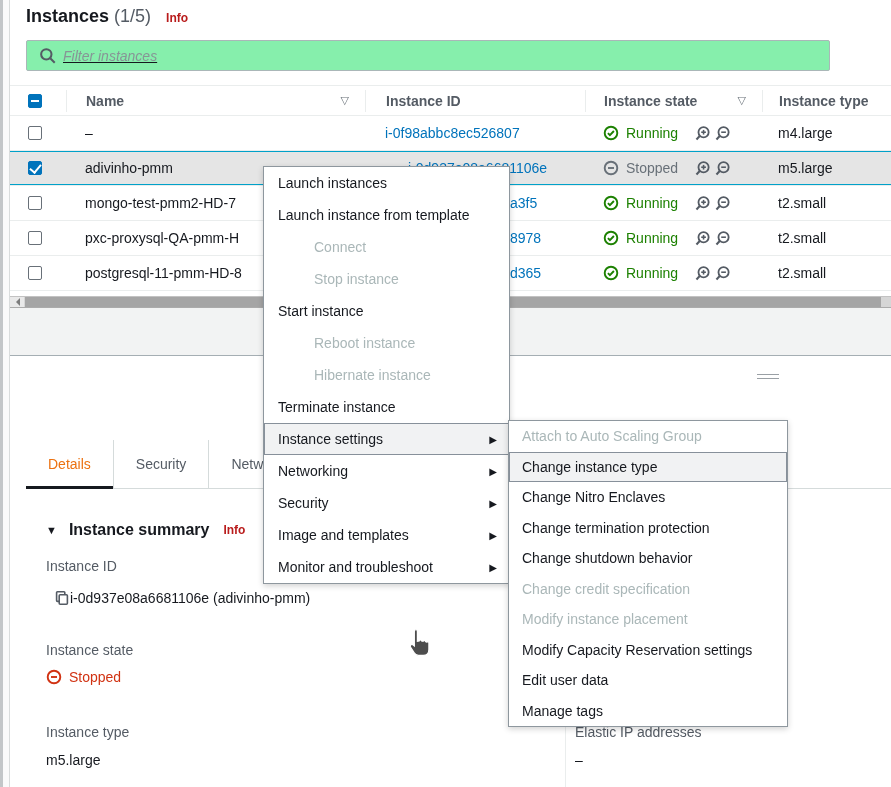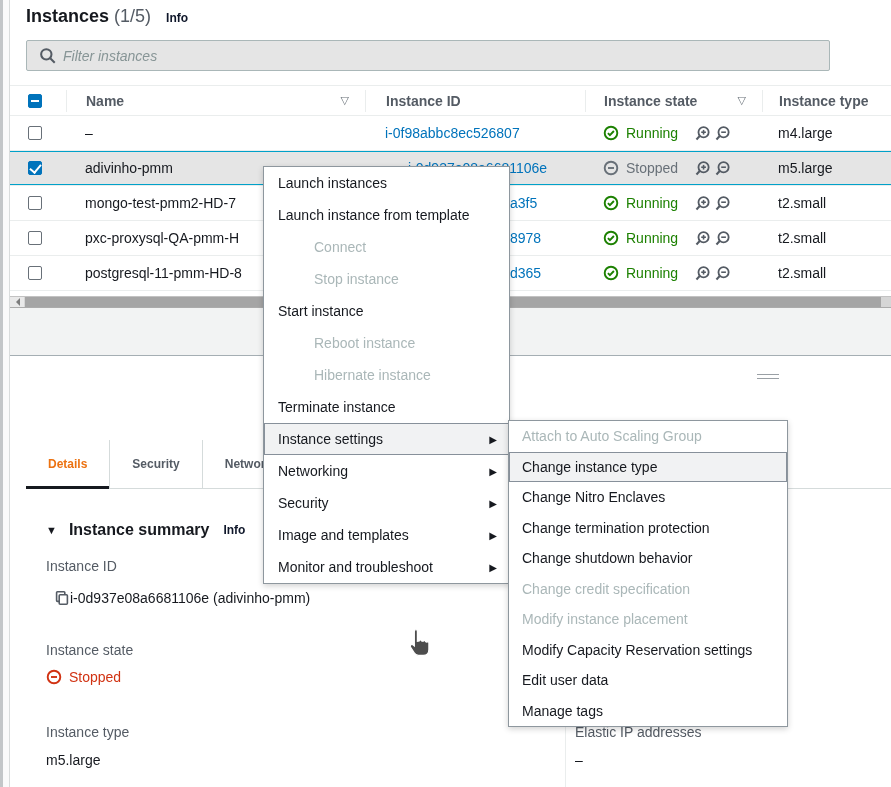--- a/index.html
+++ b/index.html
@@ -8,26 +8,26 @@
   #page { position:relative; width:891px; height:787px; background:#fff; }
 
   
   #gutter { position:absolute; left:0; top:0; width:10px; height:787px;
             background:#fafafa; border-right:1px solid #d9dcdc; border-left:3px solid #c3c6c8; }
 
   
   .page-title { position:absolute; left:26px; top:6px; font-size:18px; white-space:nowrap; }
   .page-title b { font-weight:700; color:#16191f; }
   .page-title .count { font-weight:400; color:#545b64; }
-  .info-link { color:#0f172a; font-size:12px; font-weight:700; margin-left:10px; cursor:pointer; }
+  .info-link { color:#b91c1c; font-size:12px; font-weight:700; margin-left:10px; cursor:pointer; }
 
   
   .search { position:absolute; left:26px; top:40px; width:804px; height:31px;
-            border:1px solid #aab7b8; border-radius:2px; background:#e5e5e5;
-            display:flex; align-items:center; padding:0 8px; }
+            border:1px solid #aab7b8; border-radius:2px; background:#86efac;
+            display:flex; align-items:center; padding:0 8px;text-decoration:underline; }
   .search svg { flex:0 0 auto; margin:0 6px 0 4px; color:#545b64; }
   .search input { border:none; outline:none; flex:1; font-size:14px; font-style:italic; color:#687078;
                   font-family:"Liberation Sans", sans-serif; background:transparent; }
   .search input::placeholder { color:#879596; font-style:italic; }
 
   
   .table { position:absolute; left:10px; top:85px; width:881px; }
   .trow { display:grid; grid-template-columns:56px 299px 220px 177px 1fr; align-items:center; }
   .thead { height:31px; border-top:1px solid #eaeded; border-bottom:1px solid #eaeded;
            font-weight:700; color:#545b64; font-size:14px; }
@@ -75,21 +75,21 @@
   .band { position:absolute; left:10px; top:308px; width:881px; height:48px; background:#f2f3f3;
           border-bottom:1px solid #a5aeb3; }
   .details { position:absolute; left:10px; top:356px; width:881px; height:431px; background:#fff; }
   .resize-handle { position:absolute; left:745px; top:15px; width:26px; height:10px; cursor:row-resize; }
   .resize-handle::before, .resize-handle::after { content:""; display:block; height:1px; background:#9aa0a5; margin:3px 2px; }
 
   .panel-title { position:absolute; left:16px; top:46px; font-size:16px; font-weight:700; white-space:nowrap; }
 
   .tabs { position:absolute; left:16px; top:84px; right:0; height:49px; border-bottom:1px solid #d5dbdb;
           display:flex; align-items:stretch; }
-  .tab { position:relative; padding:0 22px; display:flex; align-items:center; font-size:12px; font-weight:700;
+  .tab { position:relative; padding:0 22px; display:flex; align-items:center; font-size:14px; font-weight:400;
          color:#545b64; cursor:pointer; white-space:nowrap; }
   .tab.active { color:#ec7211; }
   .tab.active::after { content:""; position:absolute; left:0; right:0; bottom:-1px; height:3px; background:#16191f; }
   .tab + .tab { border-left:1px solid #d5dbdb; }
 
   .section-head { position:absolute; left:36px; top:165px; display:flex; align-items:center; gap:12px; }
   .collapse-icon { font-size:11px; color:#16191f; cursor:pointer; }
   .section-title { font-size:16px; font-weight:700; }
 
   .field-label { position:absolute; font-size:14px; color:#545b64; white-space:nowrap; }

